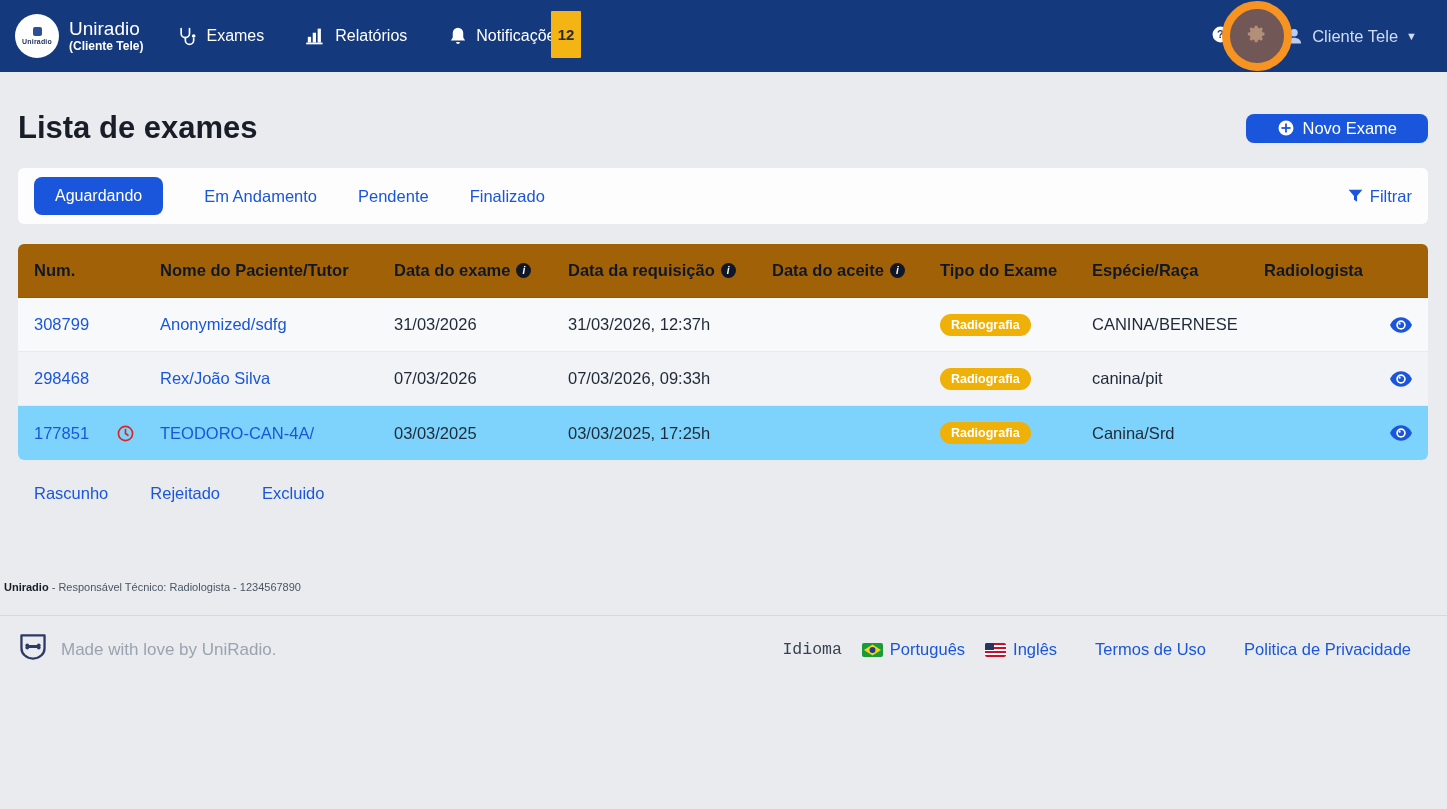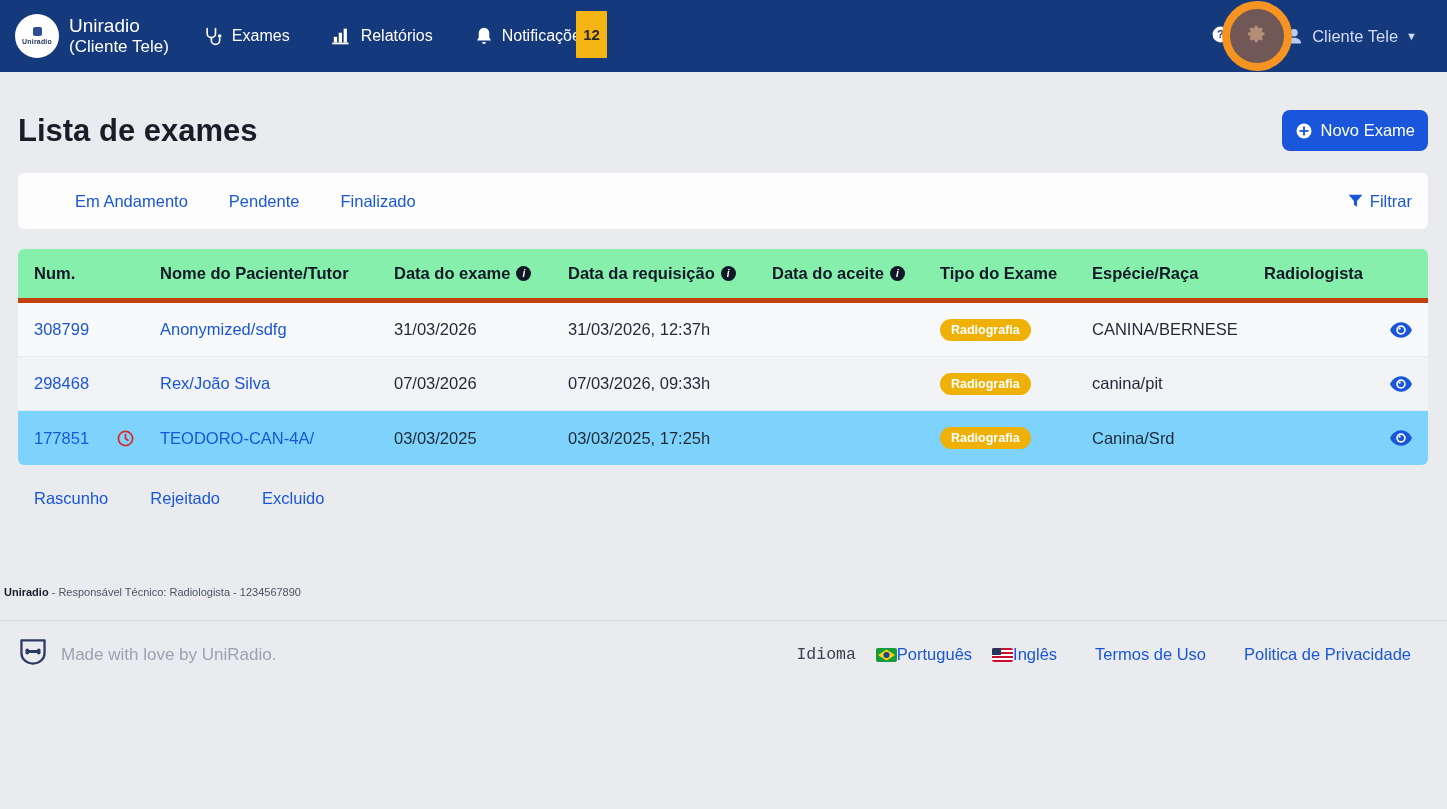--- a/index.html
+++ b/index.html
@@ -7,48 +7,48 @@
   body { background:#e9ebee; font-family:"Liberation Sans", sans-serif; color:#1f2937; }
 
   
   .navbar { height:72px; background:#15397d; display:flex; align-items:center; padding:0 30px 0 15px; position:relative; }
   .brand { display:flex; align-items:center; gap:10px; }
   .logo-circle { width:44px; height:44px; border-radius:50%; background:#ffffff; display:flex; flex-direction:column; align-items:center; justify-content:center; gap:2px; }
   .logo-mark { width:9px; height:9px; background:#2e4f96; border-radius:2px; }
   .logo-text { font-size:7px; font-weight:bold; color:#24365e; letter-spacing:.2px; }
   .brand-text { color:#fff; line-height:1.15; }
   .brand-title { font-size:19px; font-weight:400; }
-  .brand-sub { font-size:17px; font-weight:400; }
+  .brand-sub { font-size:12px; font-weight:700; }
   .nav-menu { display:flex; align-items:center; gap:42px; margin-left:34px; }
   .nav-item { display:flex; align-items:center; gap:9px; color:#ffffff; font-size:16px; cursor:pointer; position:relative; }
   .nav-item svg { display:block; }
   .notif-badge { position:absolute; top:-15px; right:-18px; background:#f3b414; color:#2a2a2a; font-size:15px; font-weight:bold; padding:15px 7px; border-radius:1px; }
   .nav-right { margin-left:auto; display:flex; align-items:center; gap:17px; }
   .gear-wrap { position:relative; display:flex; align-items:center; justify-content:center; width:20px; height:20px; }
   .highlight-ring { position:absolute; left:50%; top:50%; transform:translate(-50%,-50%);
     width:70px; height:70px; border:8px solid #f79421; border-radius:50%;
     background:rgba(150,100,70,0.72); z-index:5; pointer-events:none; }
   .user-label { color:#cfdcf6; font-size:16.5px; display:flex; align-items:center; gap:8px; cursor:pointer; }
   .caret { font-size:11px; color:#cfdcf6; }
 
   
   .page-head { display:flex; align-items:center; justify-content:space-between; margin:38px 19px 22px 18px; }
   .page-title { font-size:31px; font-weight:600; color:#181d27; }
-  .btn-primary { background:#1a56db; color:#fff; border:none; border-radius:8px; height:41px; padding:0 13px; font-size:16.5px; font-family:inherit; display:flex; align-items:center; gap:8px; cursor:pointer; }
+  .btn-primary { background:#1a56db; color:#fff; border:none; border-radius:8px; height:29px; padding:0 31px; font-size:16.5px; font-family:inherit; display:flex; align-items:center; gap:8px; cursor:pointer; }
 
   
   .tabs-band { margin:0 19px 0 18px; background:#fdfdfe; border-radius:6px; height:56px; display:flex; align-items:center; padding:0 16px; }
   .tab-pill { background:#1a56db; color:#fff; font-size:16px; padding:10px 21px; border-radius:8px; cursor:pointer; }
   .tab-link { color:#1a56db; font-size:16.5px; margin-left:41px; cursor:pointer; }
   .filter-link { margin-left:auto; color:#1a56db; font-size:16.5px; display:flex; align-items:center; gap:7px; cursor:pointer; }
 
   
   .table-card { margin:20px 19px 0 18px; background:#ffffff; border-radius:6px; overflow:hidden; }
   .trow { display:grid; grid-template-columns:126px 234px 174px 204px 168px 152px 172px 1fr; align-items:center; padding:0 16px; height:54px; }
-  .thead { background:#86efac; border-bottom:5px solid #c2410c; font-weight:bold; color:#101828; font-size:16.5px; }
+  .thead { background:#a16207; border-bottom:1px solid #c2410c; font-weight:bold; color:#101828; font-size:16.5px; }
   .th { display:flex; align-items:center; gap:6px; }
   .info-dot { width:15px; height:15px; border-radius:50%; background:#101828; color:#fff; font-size:10px; font-weight:bold; display:inline-flex; align-items:center; justify-content:center; font-style:italic; }
   .tbody-row { font-size:16.5px; color:#1f2937; border-bottom:1px solid #e8eaec; }
   .tbody-row:nth-child(2) { background:#f8f9fa; }
   .tbody-row:nth-child(3) { background:#f1f3f6; }
   .tbody-row.hl { background:#7dd3fc; border-bottom:none; }
   .cell-link { color:#1a56db; text-decoration:none; cursor:pointer; }
   .num-cell { display:flex; align-items:center; }
   .clock-ic { margin-left:28px; display:flex; }
   .badge-pill { background:#efb008; color:#ffffff; font-size:12.5px; font-weight:bold; padding:4px 11px; border-radius:11px; display:inline-block; }
@@ -60,21 +60,21 @@
   .sub-links span { color:#1a56db; font-size:16.5px; cursor:pointer; }
 
   
   .tech-line { margin:78px 18px 0 4px; font-size:11px; color:#4b5563; }
   .tech-line b { color:#181d27; }
   .footer-divider { margin-top:22px; border:none; border-top:1px solid #d5d9de; }
   .footer { display:flex; align-items:center; padding:16px 36px 0 18px; }
   .made-with { display:flex; align-items:center; gap:13px; color:#9aa3af; font-size:17px; }
   .footer-right { margin-left:auto; display:flex; align-items:center; gap:20px; font-size:16.5px; }
   .lang-label { color:#374151;font-family:Liberation Mono, monospace; }
-  .lang-item { display:flex; align-items:center; color:#1a56db; cursor:pointer; }
+  .lang-item { display:flex; align-items:center; gap:7px; color:#1a56db; cursor:pointer; }
   .foot-link { color:#1a56db; cursor:pointer; margin-left:18px; }
   .flag { display:block; border-radius:2px; }
 </style>
 </head>
 <body>
 
 <div class="navbar">
   <div class="brand">
     <div class="logo-circle">
       <div class="logo-mark"></div>
@@ -154,20 +154,21 @@
           <circle cx="12" cy="12" r="10" fill="#fff"></circle>
           <rect x="10.8" y="6" width="2.4" height="12" fill="#1a56db"></rect>
           <rect x="6" y="10.8" width="12" height="2.4" fill="#1a56db"></rect>
         </svg>
     </span>
     <span>Novo Exame</span>
   </button>
 </div>
 
 <div class="tabs-band">
+  <span class="tab-pill">Aguardando</span>
   <span class="tab-link">Em Andamento</span>
   <span class="tab-link">Pendente</span>
   <span class="tab-link">Finalizado</span>
   <span class="filter-link">
     <span style="display:flex;">
       <svg width="15" height="14" viewBox="0 0 24 22">
           <path d="M1 1h22l-8.5 10v9l-5-3v-6z" fill="#1a56db"></path>
         </svg>
     </span>
     <span>Filtrar</span>

